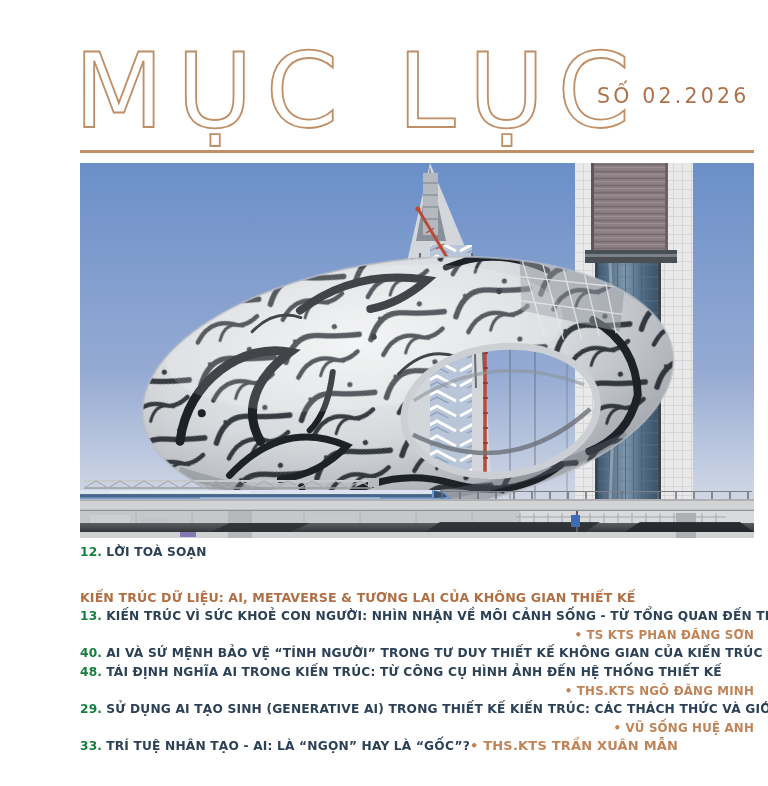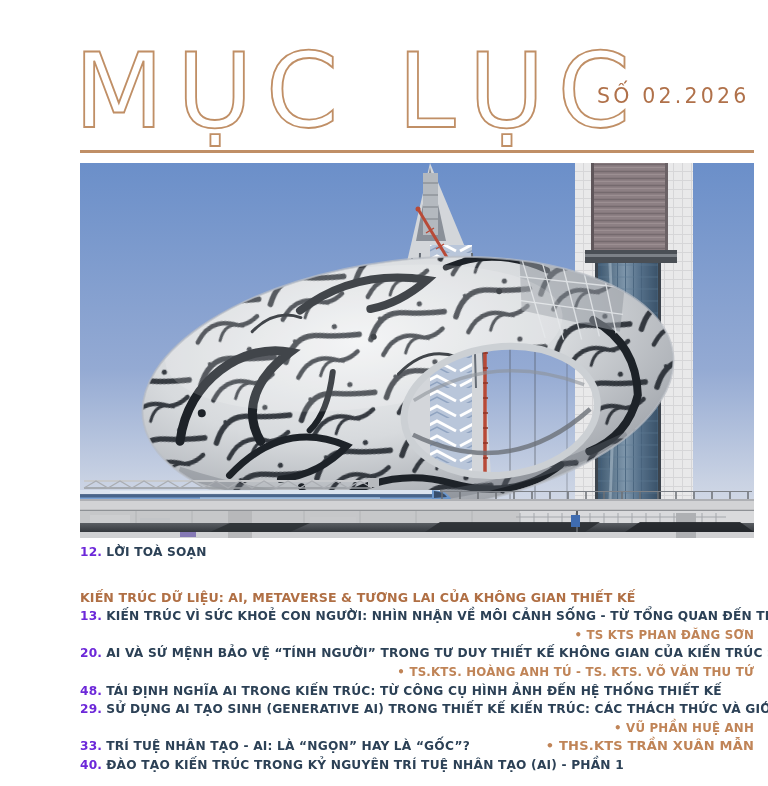--- a/index.html
+++ b/index.html
@@ -4,24 +4,24 @@
 <style>
   html,body{margin:0;padding:0;}
   body{width:768px;height:786px;position:relative;background:#ffffff;overflow:hidden;
        font-family:"DejaVu Sans","Liberation Sans",sans-serif;}
   .masthead-svg{position:absolute;left:0;top:0;}
   .rule{position:absolute;left:80px;top:150px;width:674px;height:3px;background:#c08f66;}
   .photo{position:absolute;left:80px;top:163px;width:674px;height:375px;overflow:hidden;}
   .toc{position:absolute;left:80px;top:543px;width:674px;}
   .row{height:18.6px;line-height:18.6px;font-size:12.2px;font-weight:bold;
        color:#2c4156;white-space:nowrap;letter-spacing:.2px;}
-  .row .num{color:#6d28d9;margin-right:4px;}
+  .row .num{color:#15803d;margin-right:4px;}
   .row.heading{color:#b06f44;font-size:12.6px;letter-spacing:.1px;margin-top:27px;}
   .row.author{text-align:right;color:#c08457;font-size:11.8px;}
-  .row.split{display:flex;justify-content:space-between;}
+  .row.split{display:flex;}
   .row.split .a{color:#c08457;font-size:13px;}
 </style>
 </head>
 <body>
 
 <svg class="masthead-svg" width="768" height="160" viewBox="0 0 768 160">
   <text x="74" y="127" font-size="104" letter-spacing="13" fill="none" stroke="#c08f66" stroke-width="1.8">MỤC LỤC</text>
   <text x="597" y="103" font-size="20.5" letter-spacing="3.2" fill="#b0714a">SỐ 02.2026</text>
 </svg>
 <div class="rule"></div>
@@ -214,30 +214,27 @@
 <div class="toc">
   <div class="row">
     <span class="num">12.</span><span>LỜI TOÀ SOẠN</span>
   </div>
   <div class="row heading">KIẾN TRÚC DỮ LIỆU: AI, METAVERSE &amp; TƯƠNG LAI CỦA KHÔNG GIAN THIẾT KẾ</div>
   <div class="row">
     <span class="num">13.</span><span>KIẾN TRÚC VÌ SỨC KHOẺ CON NGƯỜI: NHÌN NHẬN VỀ MÔI CẢNH SỐNG - TỪ TỔNG QUAN ĐẾN TRỰC TIẾP</span>
   </div>
   <div class="row author">• TS KTS PHAN ĐĂNG SƠN</div>
   <div class="row">
-    <span class="num">20.</span><span>AI VÀ SỨ MỆNH BẢO VỆ “TÍNH NGƯỜI” TRONG TƯ DUY THIẾT KẾ KHÔNG GIAN CỦA KIẾN TRÚC SƯ</span>
-  </div>
-  <div class="row author">• TS.KTS. HOÀNG ANH TÚ - TS. KTS. VÕ VĂN THU TỨ</div>
+    <span class="num">40.</span><span>AI VÀ SỨ MỆNH BẢO VỆ “TÍNH NGƯỜI” TRONG TƯ DUY THIẾT KẾ KHÔNG GIAN CỦA KIẾN TRÚC SƯ</span>
+  </div>
   <div class="row">
     <span class="num">48.</span><span>TÁI ĐỊNH NGHĨA AI TRONG KIẾN TRÚC: TỪ CÔNG CỤ HÌNH ẢNH ĐẾN HỆ THỐNG THIẾT KẾ</span>
   </div>
+  <div class="row author">• THS.KTS NGÔ ĐĂNG MINH</div>
   <div class="row">
     <span class="num">29.</span><span>SỬ DỤNG AI TẠO SINH (GENERATIVE AI) TRONG THIẾT KẾ KIẾN TRÚC: CÁC THÁCH THỨC VÀ GIỚI HẠN</span>
   </div>
-  <div class="row author">• VŨ PHẦN HUỆ ANH</div>
+  <div class="row author">• VŨ SỐNG HUỆ ANH</div>
   <div class="row split">
     <span><span class="num">33.</span><span>TRÍ TUỆ NHÂN TẠO - AI: LÀ “NGỌN” HAY LÀ “GỐC”?</span></span>
     <span class="a">• THS.KTS TRẦN XUÂN MẪN</span>
   </div>
-  <div class="row">
-    <span class="num">40.</span><span>ĐÀO TẠO KIẾN TRÚC TRONG KỶ NGUYÊN TRÍ TUỆ NHÂN TẠO (AI) - PHẦN 1</span>
-  </div>
 </div>
 
 </body></html>

